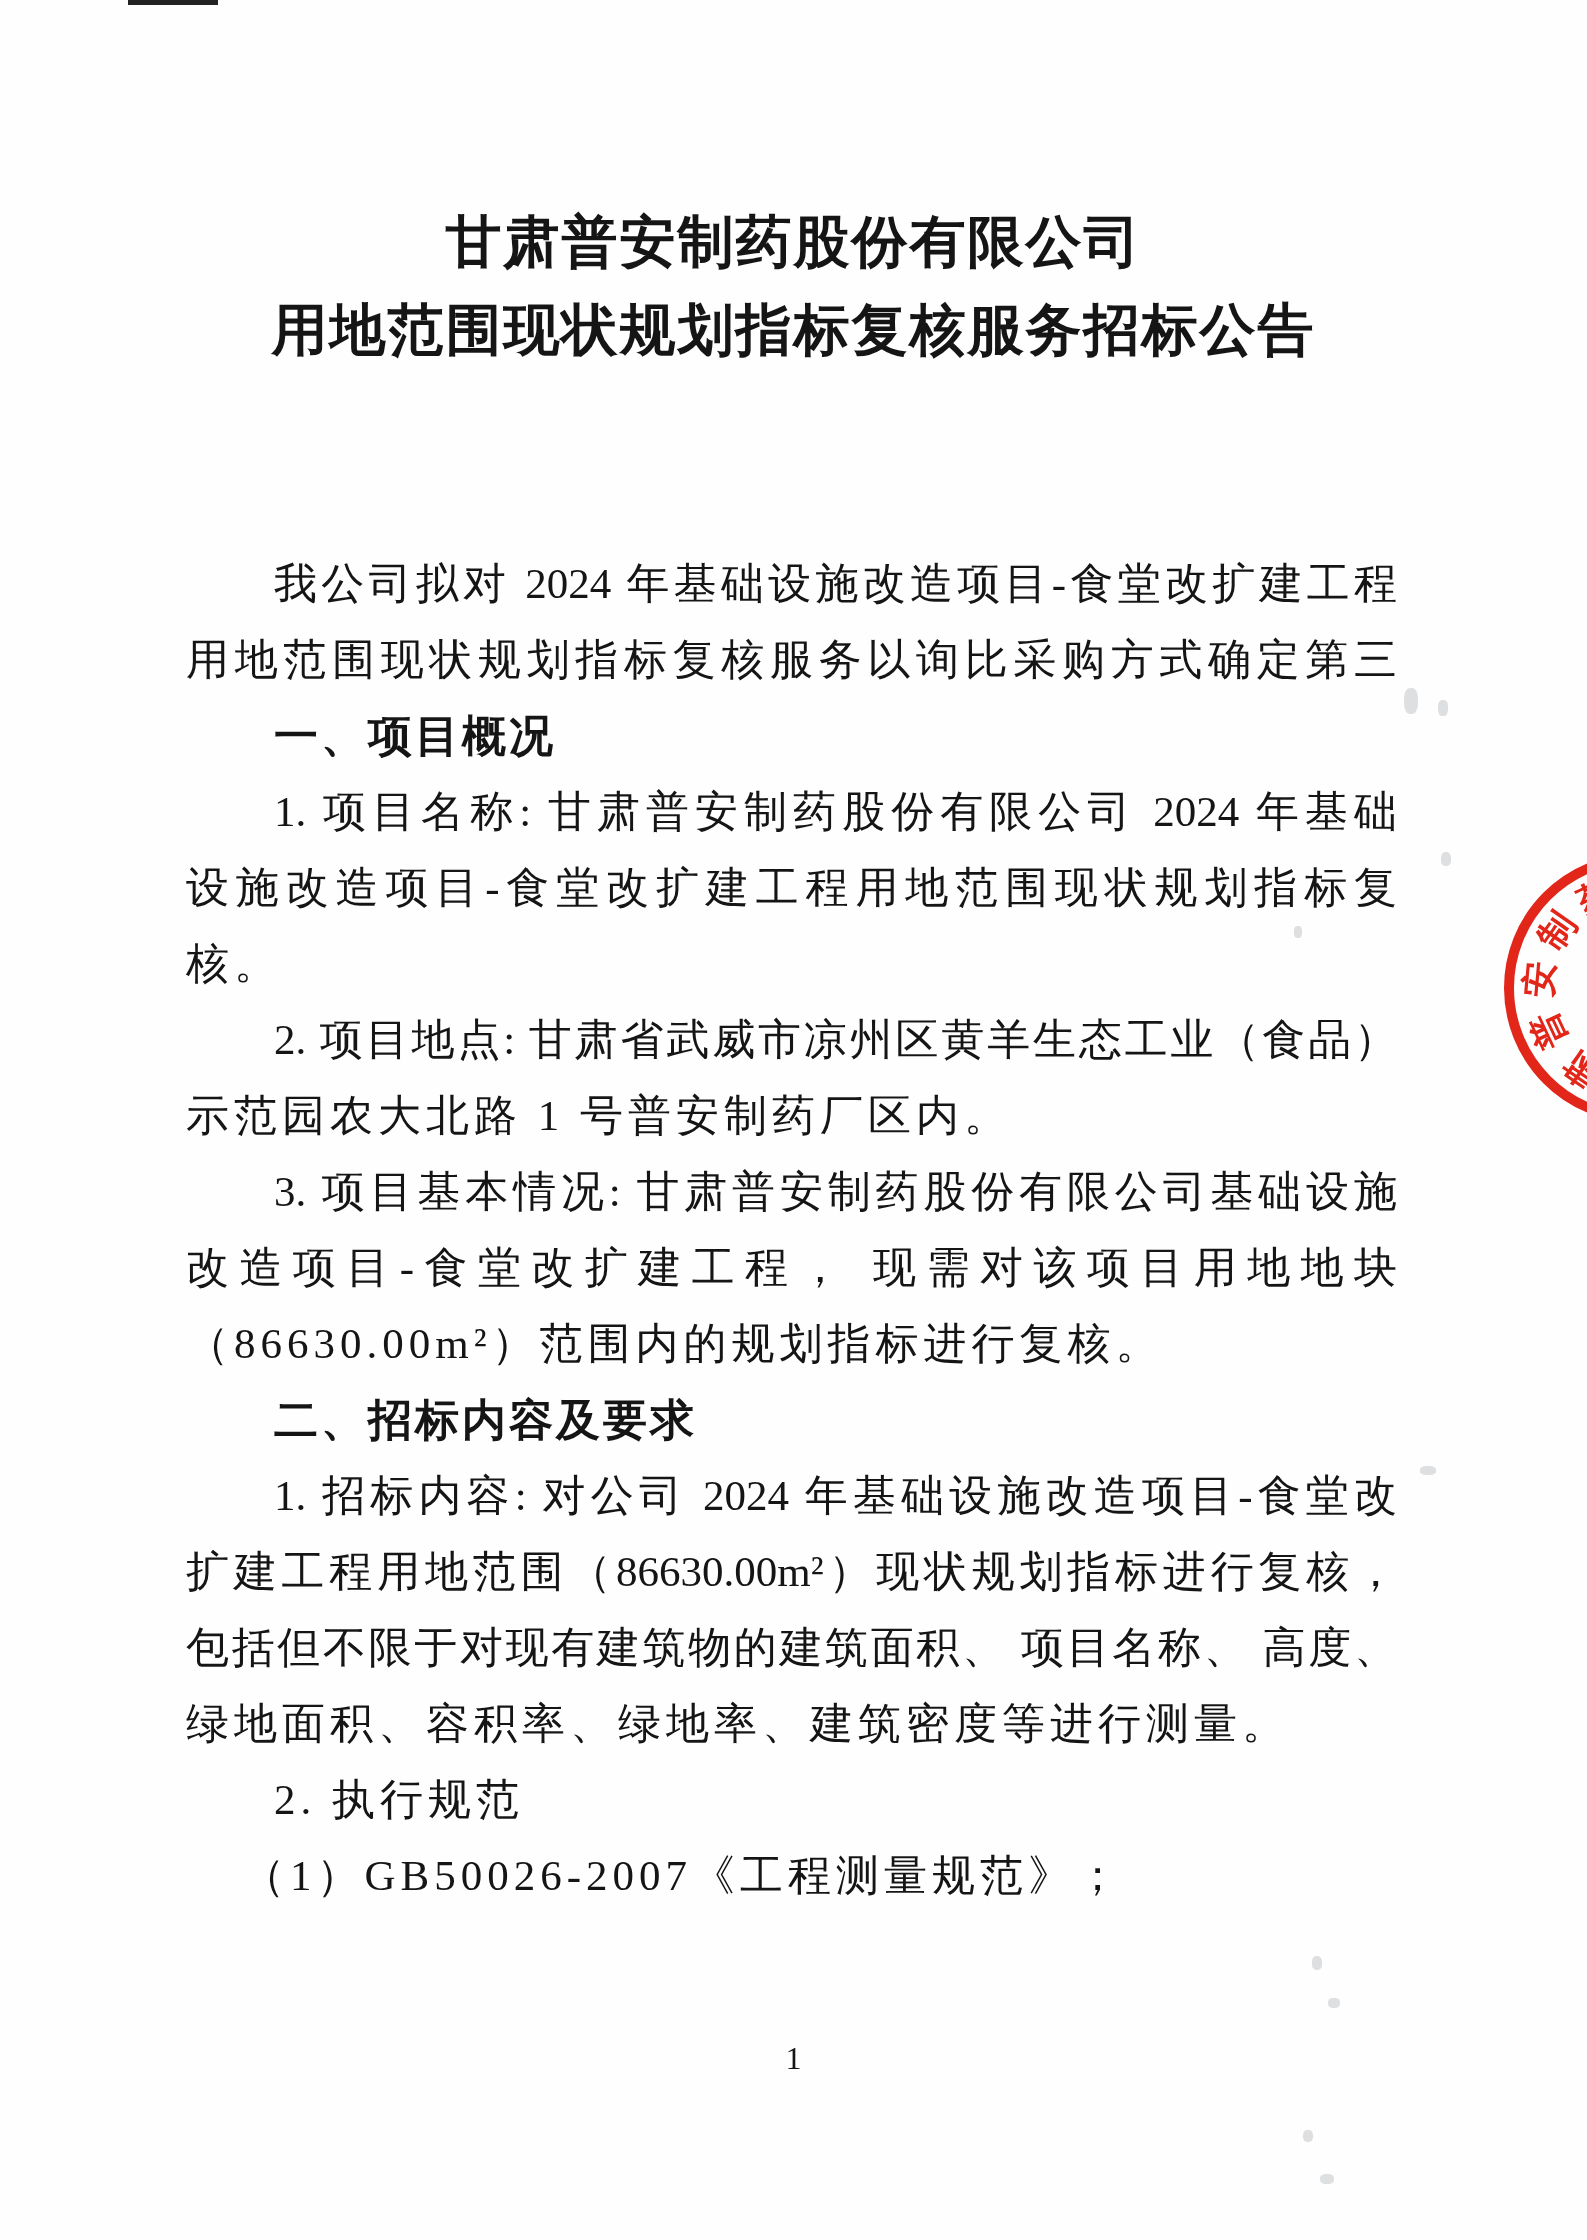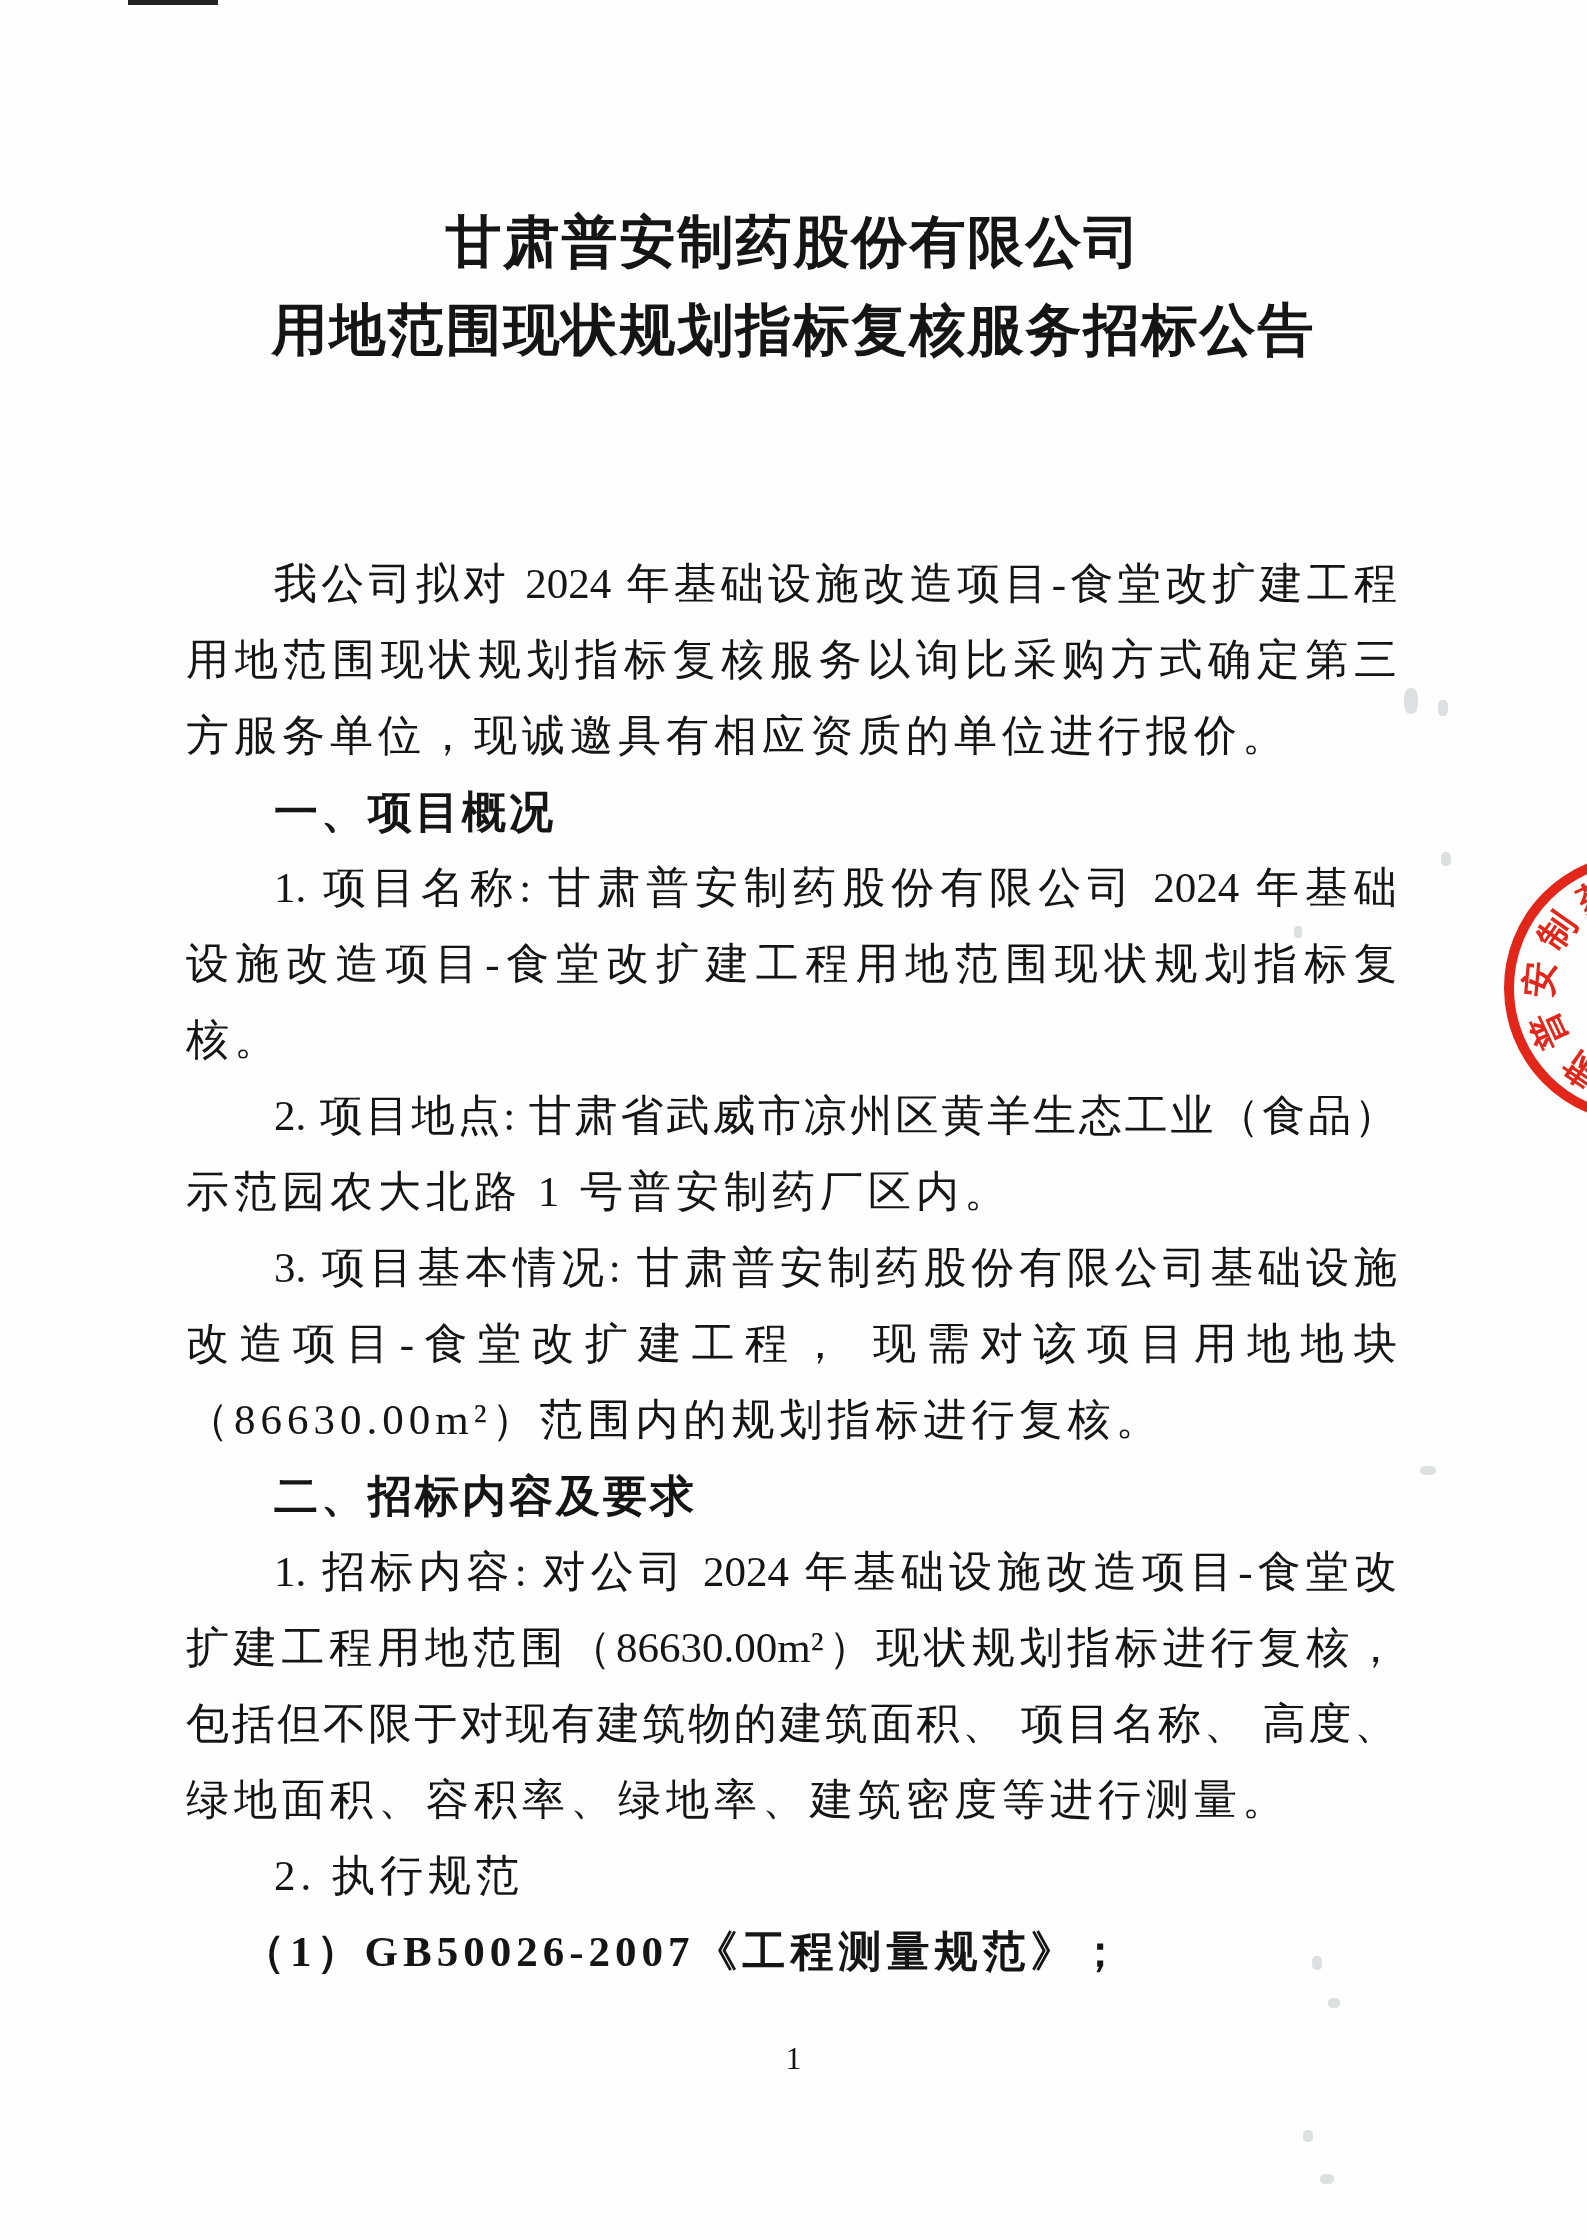--- a/index.html
+++ b/index.html
@@ -31,21 +31,21 @@
     font-size:43px;
     letter-spacing:5px;
   }
   .line.fill{
     text-align:justify;
     text-align-last:justify;
     text-justify:inter-character;
     letter-spacing:0;
   }
   .line.indent{text-indent:88px;}
-  .line.indent-sm{text-indent:56px;font-weight:bold;}
+  .line.indent-sm{text-indent:56px;}
   .line.heading{
     font-family:"Liberation Sans","DejaVu Sans",sans-serif;
     font-weight:bold;
     font-size:44px;
     letter-spacing:3px;
   }
   
   .page-number{
     position:absolute;left:0;right:0;top:2040px;
     text-align:center;
@@ -72,21 +72,20 @@
   <div class="artifact" style="left:128px;top:0;width:90px;height:5px;"></div>
 
   <div class="title-block">
     <div class="title-line">甘肃普安制药股份有限公司</div>
     <div class="title-line">用地范围现状规划指标复核服务招标公告</div>
   </div>
 
   <div class="body-block" id="body-block">
       <div class="line fill indent">我公司拟对 2024 年基础设施改造项目-食堂改扩建工程</div>
       <div class="line fill">用地范围现状规划指标复核服务以询比采购方式确定第三</div>
-      <div class="line">方服务单位，现诚邀具有相应资质的单位进行报价。</div>
       <div class="line heading indent">一、项目概况</div>
       <div class="line fill indent">1. 项目名称: 甘肃普安制药股份有限公司 2024 年基础</div>
       <div class="line fill">设施改造项目-食堂改扩建工程用地范围现状规划指标复</div>
       <div class="line">核。</div>
       <div class="line fill indent">2. 项目地点: 甘肃省武威市凉州区黄羊生态工业（食品）</div>
       <div class="line">示范园农大北路 1 号普安制药厂区内。</div>
       <div class="line fill indent">3. 项目基本情况: 甘肃普安制药股份有限公司基础设施</div>
       <div class="line fill">改造项目-食堂改扩建工程， 现需对该项目用地地块</div>
       <div class="line">（86630.00m²）范围内的规划指标进行复核。</div>
       <div class="line heading indent">二、招标内容及要求</div>

